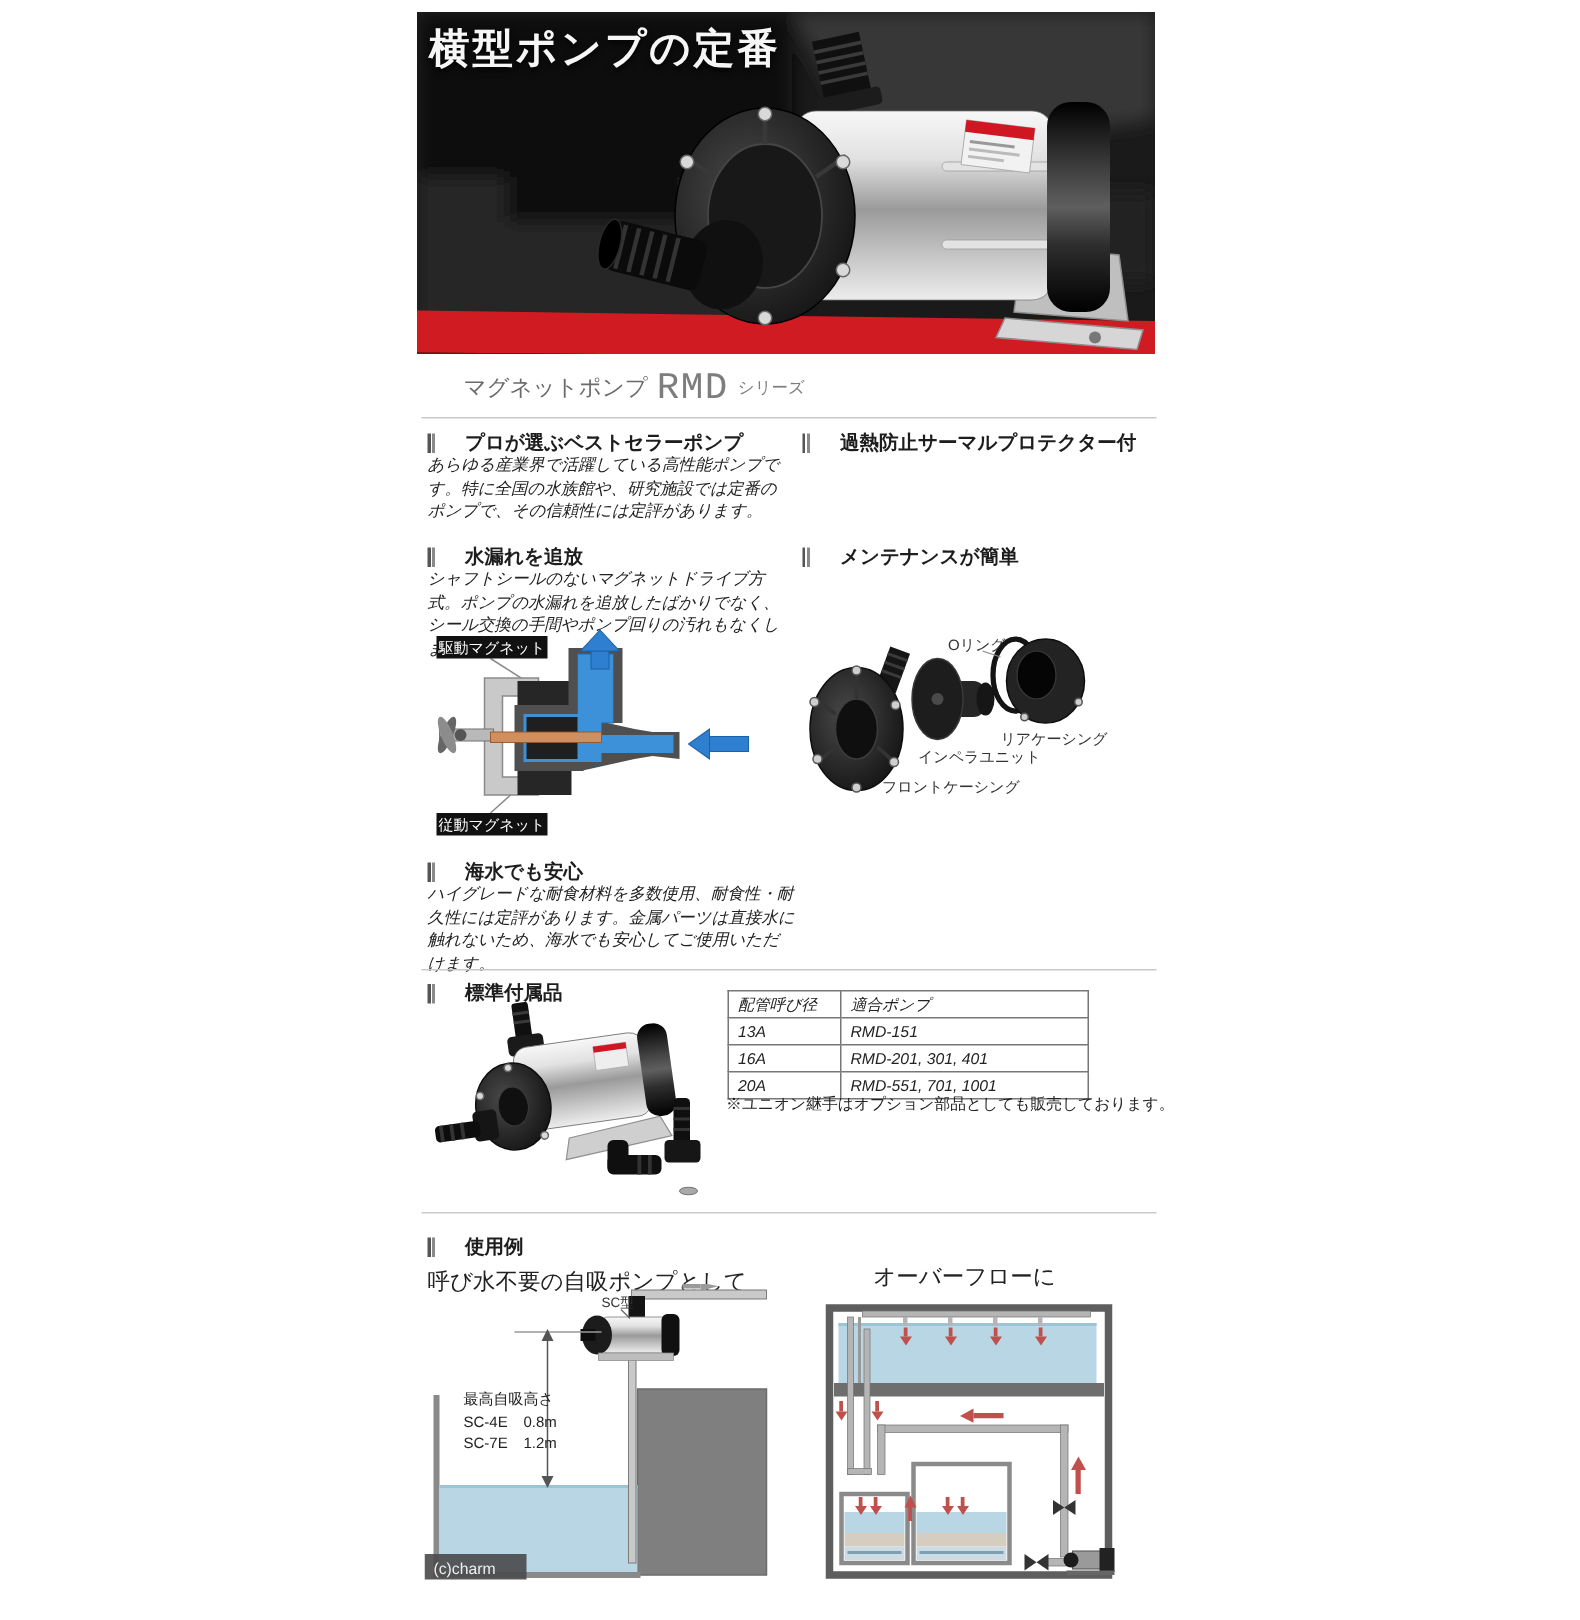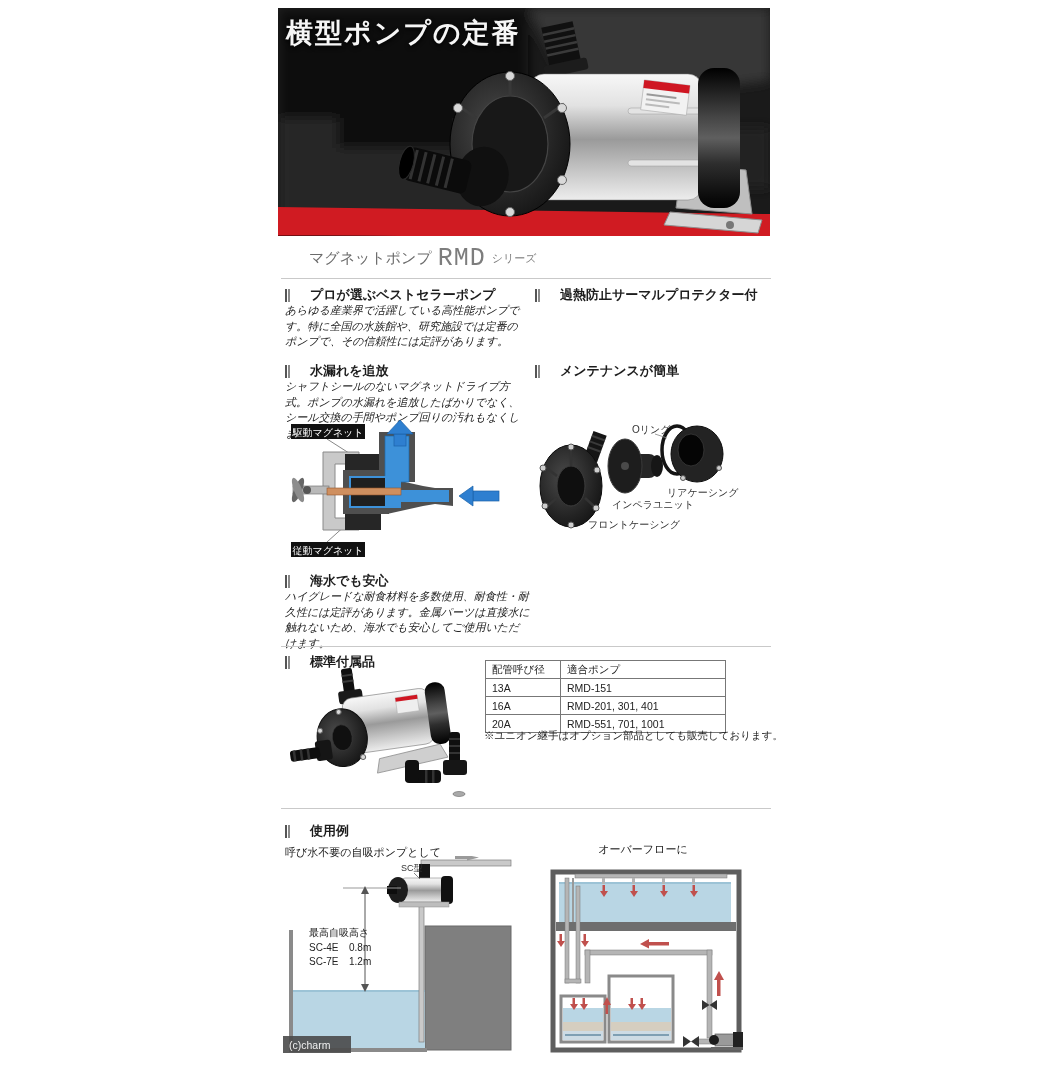--- a/index.html
+++ b/index.html
@@ -18,24 +18,24 @@
   #series-title .t3{font-size:11px;color:#7d7d7d;}
   .hr{position:absolute;left:281px;width:490px;height:1px;background:#c9c9c9;}
   
   .h{position:absolute;display:flex;align-items:center;gap:20px;font-size:13px;font-weight:bold;color:#1d1d1d;}
   .bar{display:inline-block;width:5px;height:13px;
        background:linear-gradient(90deg,#555 0,#555 2px,#fff 2px,#fff 3px,#8a8a8a 3px,#8a8a8a 5px);}
   .body{position:absolute;font-size:11px;line-height:15.5px;color:#222;font-style:italic;}
   
   #acc-table{position:absolute;left:485px;top:660px;border-collapse:collapse;font-size:10.5px;color:#222;}
   #acc-table td,#acc-table th{border:1px solid #777;padding:1px 6px;height:15px;
-      font-weight:normal;text-align:left;white-space:nowrap;}
+      font-weight:normal;text-align:left;white-space:nowrap;font-style:italic;}
   #acc-table .c1{width:62px;} #acc-table .c2{width:152px;margin-left:41px;}
   .note{position:absolute;left:484px;top:729px;font-size:10.5px;color:#222;}
-  .caption{position:absolute;font-size:11px;color:#222;}
+  .caption{position:absolute;font-size:15px;color:#222;}
   svg text{font-family:"Liberation Sans",sans-serif;}
 </style>
 </head>
 <body>
 
 <div id="page">
 
   <div id="hero" class="abs">
     <svg width="492" height="228" viewBox="0 0 492 228">
       <defs>

